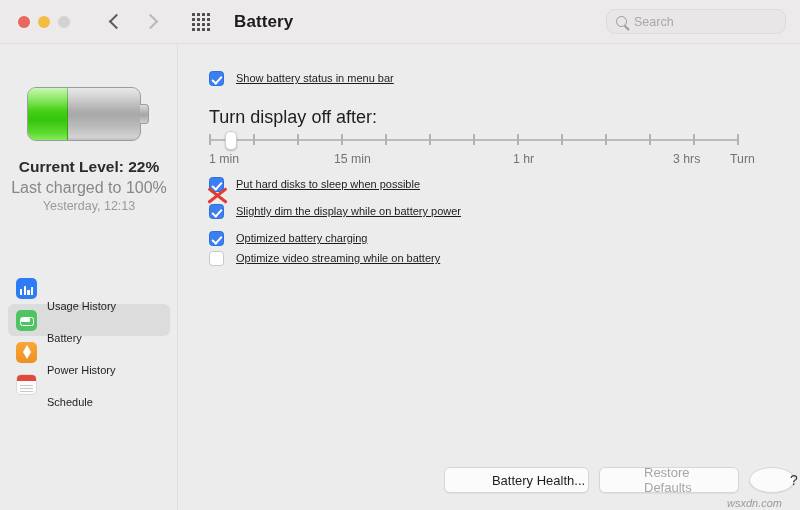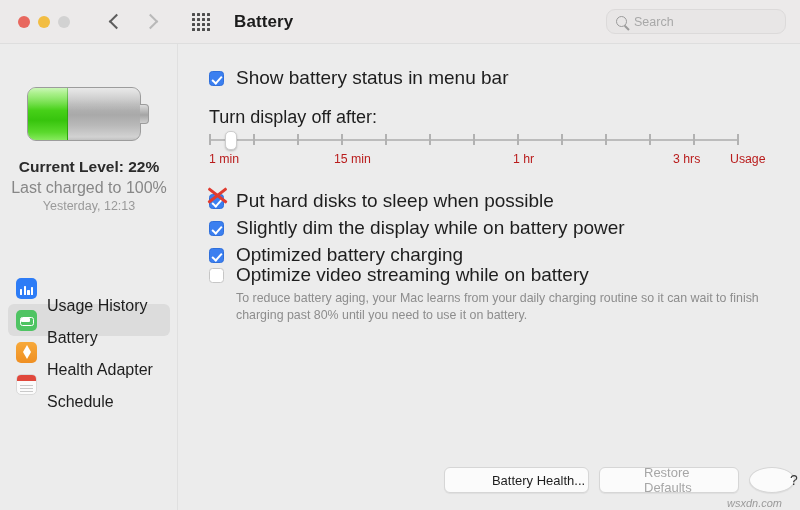--- a/index.html
+++ b/index.html
@@ -138,21 +138,21 @@
     font-size: 12.5px; color: #9a9a9a;
   }
 
   #nav-list { position: absolute; top: 228px; left: 0; width: 178px; }
   .nav-item {
     display: flex; align-items: center;
     height: 32px; margin: 0 8px;
     border-radius: 6px; padding-left: 8px;
   }
   .nav-item.selected { background: #dcdcdc; }
-  .nav-label { margin-left: 10px; font-size: 16px; color: #1e1e1e; margin-top: 36px; }
+  .nav-label { margin-left: 10px; font-size: 11px; color: #1e1e1e; margin-top: 36px; }
 
   .nicon { width: 21px; height: 21px; border-radius: 5px; flex: none; position: relative; }
   .nicon.usage { background: #2d7cf6; }
   .nicon.usage span {
     position: absolute; bottom: 4px; width: 2.4px; background: #fff; border-radius: 0.5px;
   }
   .nicon.usage span:nth-child(1){ left:4px;  height:6px; }
   .nicon.usage span:nth-child(2){ left:7.6px;height:9px; }
   .nicon.usage span:nth-child(3){ left:11.2px;height:5px;}
   .nicon.usage span:nth-child(4){ left:14.8px;height:8px; }
@@ -204,21 +204,21 @@
     background: #3b7ff0; border: 1px solid #2f6fdb;
   }
   .cb.on::after {
     content: ""; position: absolute;
     left: 4px; top: 1.5px; width: 4px; height: 8px;
     border: solid #fff; border-width: 0 2px 2px 0;
     transform: rotate(42deg);
   }
   .cb.off { background: #fff; border: 1px solid #c6c6c6; }
 
-  .cb-label { margin-left: 12px; font-size: 19px; color: #1e1e1e; line-height: 16px; }
+  .cb-label { margin-left: 12px; font-size: 11px; color: #1e1e1e; line-height: 16px; text-decoration: underline; }
 
   
   #red-x {
     position: absolute; left: 205px; top: 183px;
     width: 24px; height: 24px; pointer-events: none;
   }
   #red-x::before, #red-x::after {
     content: ""; position: absolute; left: 1px; top: 11px;
     width: 23px; height: 3.4px; background: #e03b30; border-radius: 1px;
   }
@@ -234,23 +234,23 @@
   }
   .tick {
     position: absolute; top: 2px; width: 1.6px; height: 11px; background: #b2b2b2;
   }
   #slider-knob {
     position: absolute; left: 16px; top: -1px;
     width: 12px; height: 19px; background: #ffffff;
     border-radius: 5px; border: 1px solid #cdcdcd;
     box-shadow: 0 1px 2px rgba(0,0,0,0.22);
   }
-  .slider-tick-label { position: absolute; top: 108px; font-size: 12.3px; color: #b91c1c; }
-
-  #opts { position: absolute; left: 30px; top: 149px; width: 575px; }
+  .slider-tick-label { position: absolute; top: 108px; font-size: 12.3px; color: #737373; }
+
+  #opts { position: absolute; left: 30px; top: 132px; width: 575px; }
   .opt-row { display: flex; align-items: flex-start; margin-bottom: 11px; }
   #opt-desc {
     margin-left: 27px; margin-top: -4px;
     font-size: 12.4px; color: #8d8d8d; line-height: 17px; width: 560px;
   }
 
   
   .btn {
     position: absolute;
     height: 26px; border-radius: 6px;
@@ -351,21 +351,21 @@
         <div class="nav-label">Usage History</div>
       </div>
 
       <div class="nav-item selected">
         <div class="nicon battery"></div>
         <div class="nav-label">Battery</div>
       </div>
 
       <div class="nav-item">
         <div class="nicon power"></div>
-        <div class="nav-label">Health Adapter</div>
+        <div class="nav-label">Power History</div>
       </div>
 
       <div class="nav-item">
         <div class="nicon schedule">
           <div class="cal-top"></div>
           <div class="cal-ln" style="top:10px"></div>
           <div class="cal-ln" style="top:13px"></div>
           <div class="cal-ln" style="top:16px"></div>
         </div>
         <div class="nav-label">Schedule</div>
@@ -398,21 +398,21 @@
       <div class="tick" style="left:440px"></div>
       <div class="tick" style="left:484px"></div>
       <div class="tick" style="left:528px"></div>
       <div id="slider-knob"></div>
     </div>
 
     <div class="slider-tick-label" style="left:30px">1 min</div>
     <div class="slider-tick-label" style="left:155px">15 min</div>
     <div class="slider-tick-label" style="left:334px">1 hr</div>
     <div class="slider-tick-label" style="left:494px">3 hrs</div>
-    <div class="slider-tick-label" style="left:551px">Usage</div>
+    <div class="slider-tick-label" style="left:551px">Turn</div>
 
     <div id="opts">
 
       <div class="opt-row">
         <div class="cb on"></div>
         <div class="cb-label">Put hard disks to sleep when possible</div>
       </div>
 
       <div class="opt-row">
         <div class="cb on"></div>
@@ -422,21 +422,20 @@
       <div class="opt-row" style="margin-bottom:4px">
         <div class="cb on"></div>
         <div class="cb-label">Optimized battery charging</div>
       </div>
 
       <div class="opt-row">
         <div class="cb off"></div>
         <div class="cb-label">Optimize video streaming while on battery</div>
       </div>
 
-      <div id="opt-desc">To reduce battery aging, your Mac learns from your daily charging routine so it can wait to finish charging past 80% until you need to use it on battery.</div>
     </div>
 
     <div class="btn" id="btn-health">Battery Health...</div>
     <div class="btn" id="btn-restore">Restore Defaults</div>
     <div class="btn" id="btn-help">?</div>
   </div>
 
   <div id="red-x"></div>
 
   <div id="wsxdn">wsxdn.com</div>

